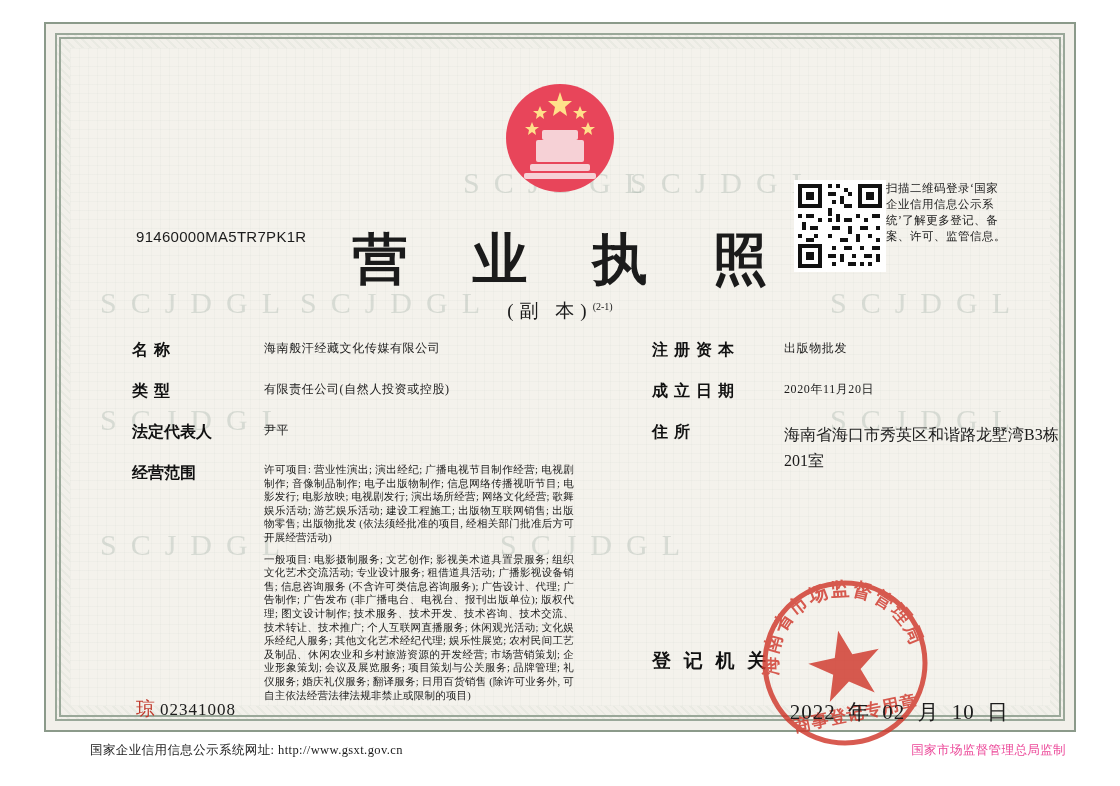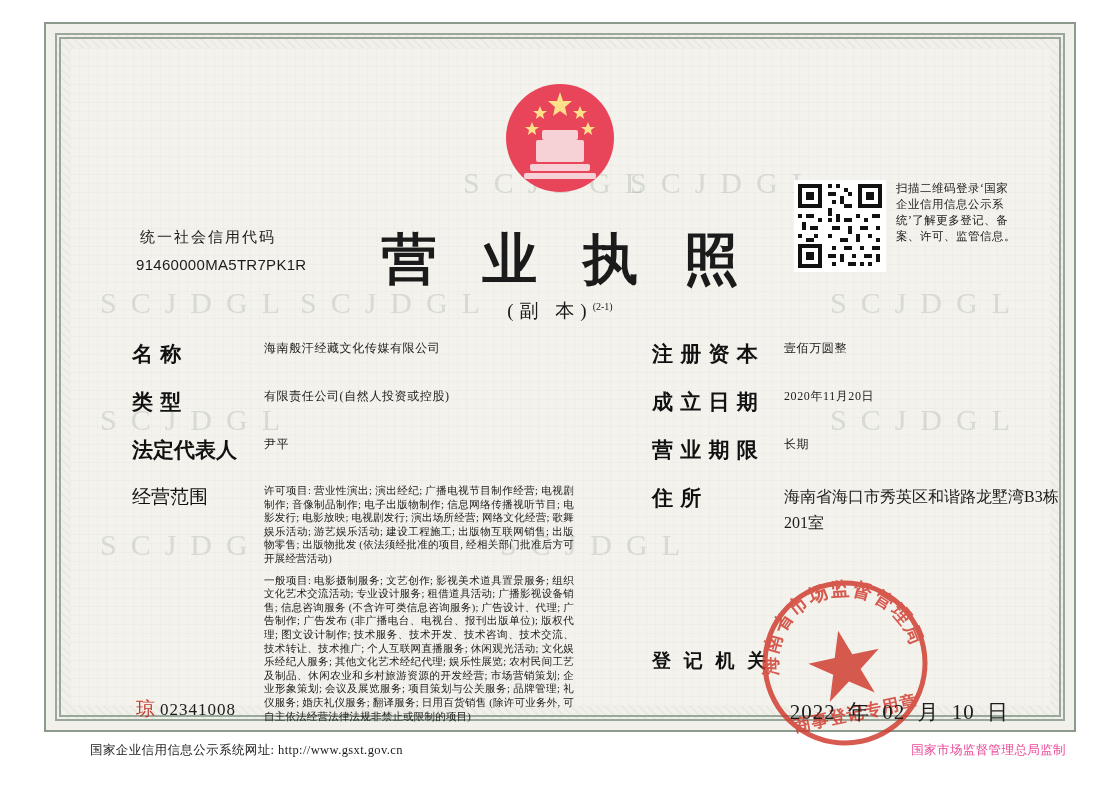--- a/index.html
+++ b/index.html
@@ -87,21 +87,21 @@
     height: 122px;
   }
 
   
   .title {
     position: absolute;
     left: 0;
     right: 0;
     top: 175px;
     text-align: center;
-    font-family: Liberation Serif, serif;
+    font-family: Liberation Mono, monospace;
     font-size: 55px;
     font-weight: bold;
     letter-spacing: 16px;
     color: #1b1b1b;
     text-indent: 16px;
   }
   .subtitle {
     position: absolute;
     left: 0;
     right: 0;
@@ -142,21 +142,20 @@
     color: #1b1b1b;
   }
 
   
   .qr-block {
     position: absolute;
     right: 26px;
     top: 132px;
     width: 230px;
     display: flex;
-    gap: 10px;
   }
   .qr-img {
     width: 92px;
     height: 92px;
     flex: 0 0 auto;
   }
   .qr-text {
     font-size: 11.5px;
     line-height: 16px;
     color: #1b1b1b;
@@ -184,40 +183,40 @@
     width: 430px;
   }
   .row {
     position: relative;
     margin-bottom: 20px;
   }
   .flabel {
     display: inline-block;
     vertical-align: top;
     width: 132px;
-    font-size: 21px;
+    font-size: 16px;
     font-weight: bold;
     color: #111;
     letter-spacing: 1px;
   }
   .flabel.spread4 { letter-spacing: 0; }
   .fvalue {
     display: inline-block;
     vertical-align: top;
     font-size: 12px;
     color: #1b1b1b;
     letter-spacing: 0.6px;
   }
   .scope-label {
     position: absolute;
     left: 0;
     top: 0;
     width: 132px;
-    font-size: 19px;
-    font-weight: normal;
+    font-size: 16px;
+    font-weight: bold;
     color: #111;
   }
   .scope-text {
     margin-left: 132px;
     width: 310px;
     font-size: 10.5px;
     line-height: 13.6px;
     color: #1b1b1b;
     text-align: justify;
     letter-spacing: 0.2px;
@@ -332,21 +331,20 @@
             <polygon points="66,14 69,23 78,23 71,29 73,38 66,33 59,38 61,29 54,23 63,23"></polygon>
             <polygon points="46,28 48,33 53,33 49,36 50,41 46,38 42,41 43,36 39,33 44,33"></polygon>
             <polygon points="86,28 88,33 93,33 89,36 90,41 86,38 82,41 83,36 79,33 84,33"></polygon>
             <polygon points="38,44 40,49 45,49 41,52 42,57 38,54 34,57 35,52 31,49 36,49"></polygon>
             <polygon points="94,44 96,49 101,49 97,52 98,57 94,54 90,57 91,52 87,49 92,49"></polygon>
           </g>
         </svg>
       </div>
 
       <div class="credit-code">
-        <div class="label">统一社会信用代码</div>
         <div class="value">91460000MA5TR7PK1R</div>
       </div>
 
       <div class="qr-block">
         <div class="qr-img">
           <svg viewBox="0 0 46 46" width="92" height="92" shape-rendering="crispEdges" aria-hidden="true">
             <rect width="46" height="46" fill="#ffffff"></rect>
             <g fill="#111111">
               <rect x="2" y="2" width="12" height="12"></rect>
                 <rect x="4" y="4" width="8" height="8" fill="#fff"></rect>
@@ -429,27 +427,24 @@
             <span class="scope-label">经营范围</span>
             <div class="scope-text">
               <p>许可项目: 营业性演出; 演出经纪; 广播电视节目制作经营; 电视剧制作; 音像制品制作; 电子出版物制作; 信息网络传播视听节目; 电影发行; 电影放映; 电视剧发行; 演出场所经营; 网络文化经营; 歌舞娱乐活动; 游艺娱乐活动; 建设工程施工; 出版物互联网销售; 出版物零售; 出版物批发 (依法须经批准的项目, 经相关部门批准后方可开展经营活动)</p>
               <p>一般项目: 电影摄制服务; 文艺创作; 影视美术道具置景服务; 组织文化艺术交流活动; 专业设计服务; 租借道具活动; 广播影视设备销售; 信息咨询服务 (不含许可类信息咨询服务); 广告设计、代理; 广告制作; 广告发布 (非广播电台、电视台、报刊出版单位); 版权代理; 图文设计制作; 技术服务、技术开发、技术咨询、技术交流、技术转让、技术推广; 个人互联网直播服务; 休闲观光活动; 文化娱乐经纪人服务; 其他文化艺术经纪代理; 娱乐性展览; 农村民间工艺及制品、休闲农业和乡村旅游资源的开发经营; 市场营销策划; 企业形象策划; 会议及展览服务; 项目策划与公关服务; 品牌管理; 礼仪服务; 婚庆礼仪服务; 翻译服务; 日用百货销售 (除许可业务外, 可自主依法经营法律法规非禁止或限制的项目)</p>
             </div>
           </div>
         </div>
 
         <div class="col-right">
           <div class="row">
-            <span class="flabel">注 册 资 本</span><span class="fvalue">壹佰万圆整</span>
+            <span class="flabel">注 册 资 本</span><span class="fvalue">出版物批发</span>
           </div>
           <div class="row">
             <span class="flabel">成 立 日 期</span><span class="fvalue">2020年11月20日</span>
-          </div>
-          <div class="row">
-            <span class="flabel">营 业 期 限</span><span class="fvalue">长期</span>
           </div>
           <div class="row" style="margin-top:10px;">
             <span class="flabel">住        所</span><span class="addr-value">海南省海口市秀英区和谐路龙墅湾B3栋201室</span>
           </div>
         </div>
       </div>
 
       <div class="registry">登 记 机 关</div>
 
       <div class="seal">

